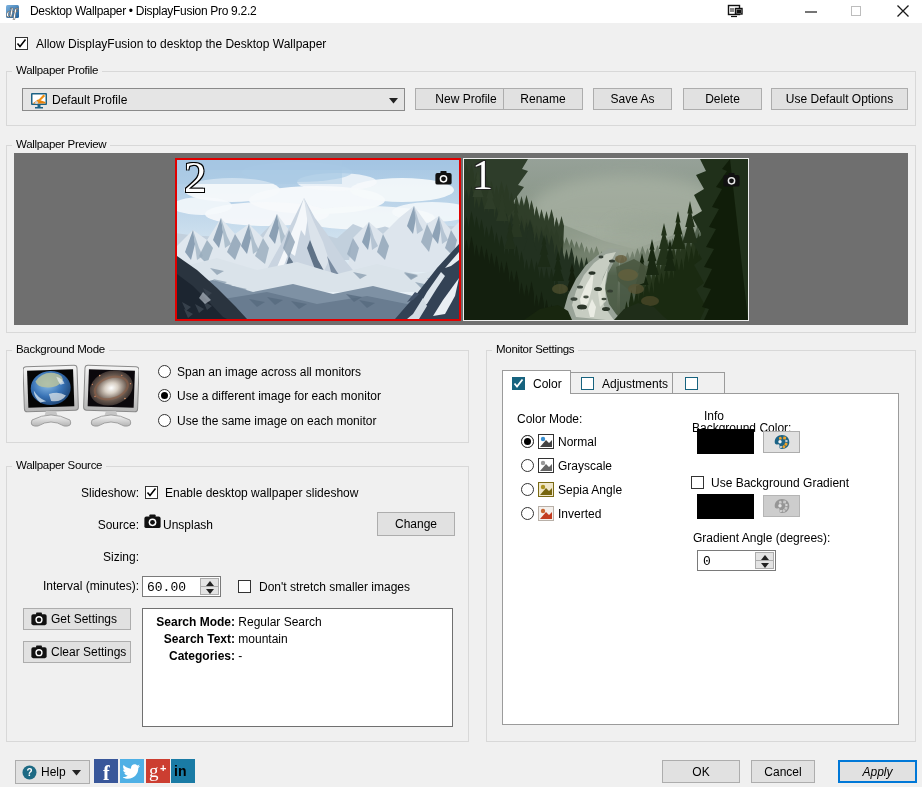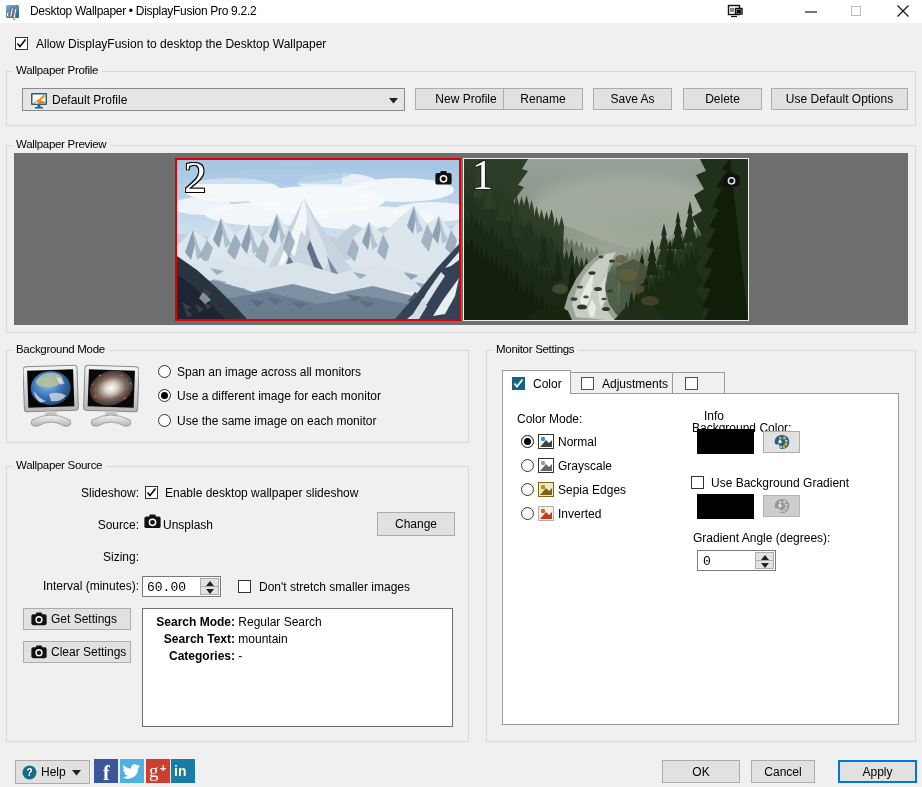--- a/index.html
+++ b/index.html
@@ -417,21 +417,21 @@
   <circle cx="5" cy="5" r="2.2" fill="#999"></circle>
   <path d="M2 13 L8 6 L11 9 L14 6 L14 13 Z" fill="#666"></path>
 </svg>
 <div class="lbl" style="left:558px;top:436px;">Grayscale</div>
 <div class="radio" style="left:521px;top:460px;"></div>
 <svg class="abs" style="left:538px;top:459px;" width="16" height="15" viewBox="0 0 16 15">
   <rect x="0.5" y="0.5" width="15" height="14" fill="#efe6c8" stroke="#7a6a14"></rect>
   <circle cx="5" cy="5" r="2.2" fill="#ad9322"></circle>
   <path d="M2 13 L8 6 L11 9 L14 6 L14 13 Z" fill="#77660f"></path>
 </svg>
-<div class="lbl" style="left:558px;top:460px;">Sepia Edges</div>
+<div class="lbl" style="left:558px;top:460px;">Sepia Angle</div>
 <div class="radio" style="left:521px;top:484px;"></div>
 <svg class="abs" style="left:538px;top:483px;" width="16" height="15" viewBox="0 0 16 15">
   <rect x="0.5" y="0.5" width="15" height="14" fill="#f4f0ec" stroke="#b8b0a8"></rect>
   <circle cx="5" cy="5" r="2.2" fill="#c86430"></circle>
   <path d="M2 13 L8 6 L11 9 L14 6 L14 13 Z" fill="#c23c20"></path>
 </svg>
 <div class="lbl" style="left:558px;top:484px;">Inverted</div>
 
 <div class="lbl" style="left:692px;top:390px;margin-top:8px;">Background Color:</div>
 <div class="abs" style="left:697px;top:406px;width:57px;height:25px;background:#000;"></div>
@@ -495,19 +495,19 @@
 <div class="abs" style="left:120px;top:736px;width:24px;height:24px;background:#4fb0e5;">
   <svg style="position:absolute;left:3px;top:5px;" width="18" height="15" viewBox="0 0 18 15">
     <path d="M17 2 C16.4 2.3 15.7 2.5 15 2.6 C15.7 2.1 16.3 1.4 16.6 0.6 C15.9 1 15.1 1.3 14.3 1.5 C13.6 0.8 12.6 0.3 11.6 0.3 C9.6 0.3 8 1.9 8 3.9 C8 4.2 8 4.4 8.1 4.7 C5.1 4.5 2.4 3.1 0.6 1 C0.3 1.5 0.1 2.1 0.1 2.8 C0.1 4 0.7 5.1 1.7 5.8 C1.1 5.8 0.6 5.6 0.1 5.4 L0.1 5.4 C0.1 7.2 1.3 8.6 3 9 C2.7 9.1 2.4 9.1 2 9.1 C1.8 9.1 1.5 9.1 1.3 9 C1.8 10.4 3.1 11.5 4.7 11.5 C3.5 12.5 1.9 13.1 0.2 13.1 C-0.1 13.1 -0.4 13.1 -0.7 13 C0.9 14 2.8 14.7 4.8 14.7 C11.6 14.7 15.3 9.2 15.3 4.4 L15.3 3.9 C16 3.4 16.6 2.7 17 2 Z" fill="#fff"></path>
   </svg>
 </div>
 <div class="abs" style="left:146px;top:736px;width:24px;height:24px;background:#cc3e31;">
   <div style="position:absolute;left:3px;top:1px;color:#fff;font-size:19px;font-family:'Liberation Serif',serif;">g</div>
   <div style="position:absolute;left:14px;top:3px;color:#fff;font-size:11px;font-weight:bold;">+</div>
 </div>
 <div class="abs" style="left:171px;top:736px;width:24px;height:24px;background:#1a7ba5;">
-  <div style="position:absolute;left:3px;top:4px;color:#fef9c3;font-size:14px;font-weight:bold;">in</div>
+  <div style="position:absolute;left:3px;top:4px;color:#000000;font-size:14px;font-weight:bold;">in</div>
 </div>
 
 <div class="btn" style="left:662px;top:737px;width:78px;height:23px;">OK</div>
 <div class="btn" style="left:751px;top:737px;width:64px;height:23px;">Cancel</div>
-<div class="btn" style="left:838px;top:737px;width:79px;height:23px;border:2px solid #0078d7;">Apply</div>
+<div class="btn" style="left:838px;top:737px;width:79px;height:23px;border:2px solid #0078d7;font-style:italic;">Apply</div>
 </div>
 
 </body></html>

